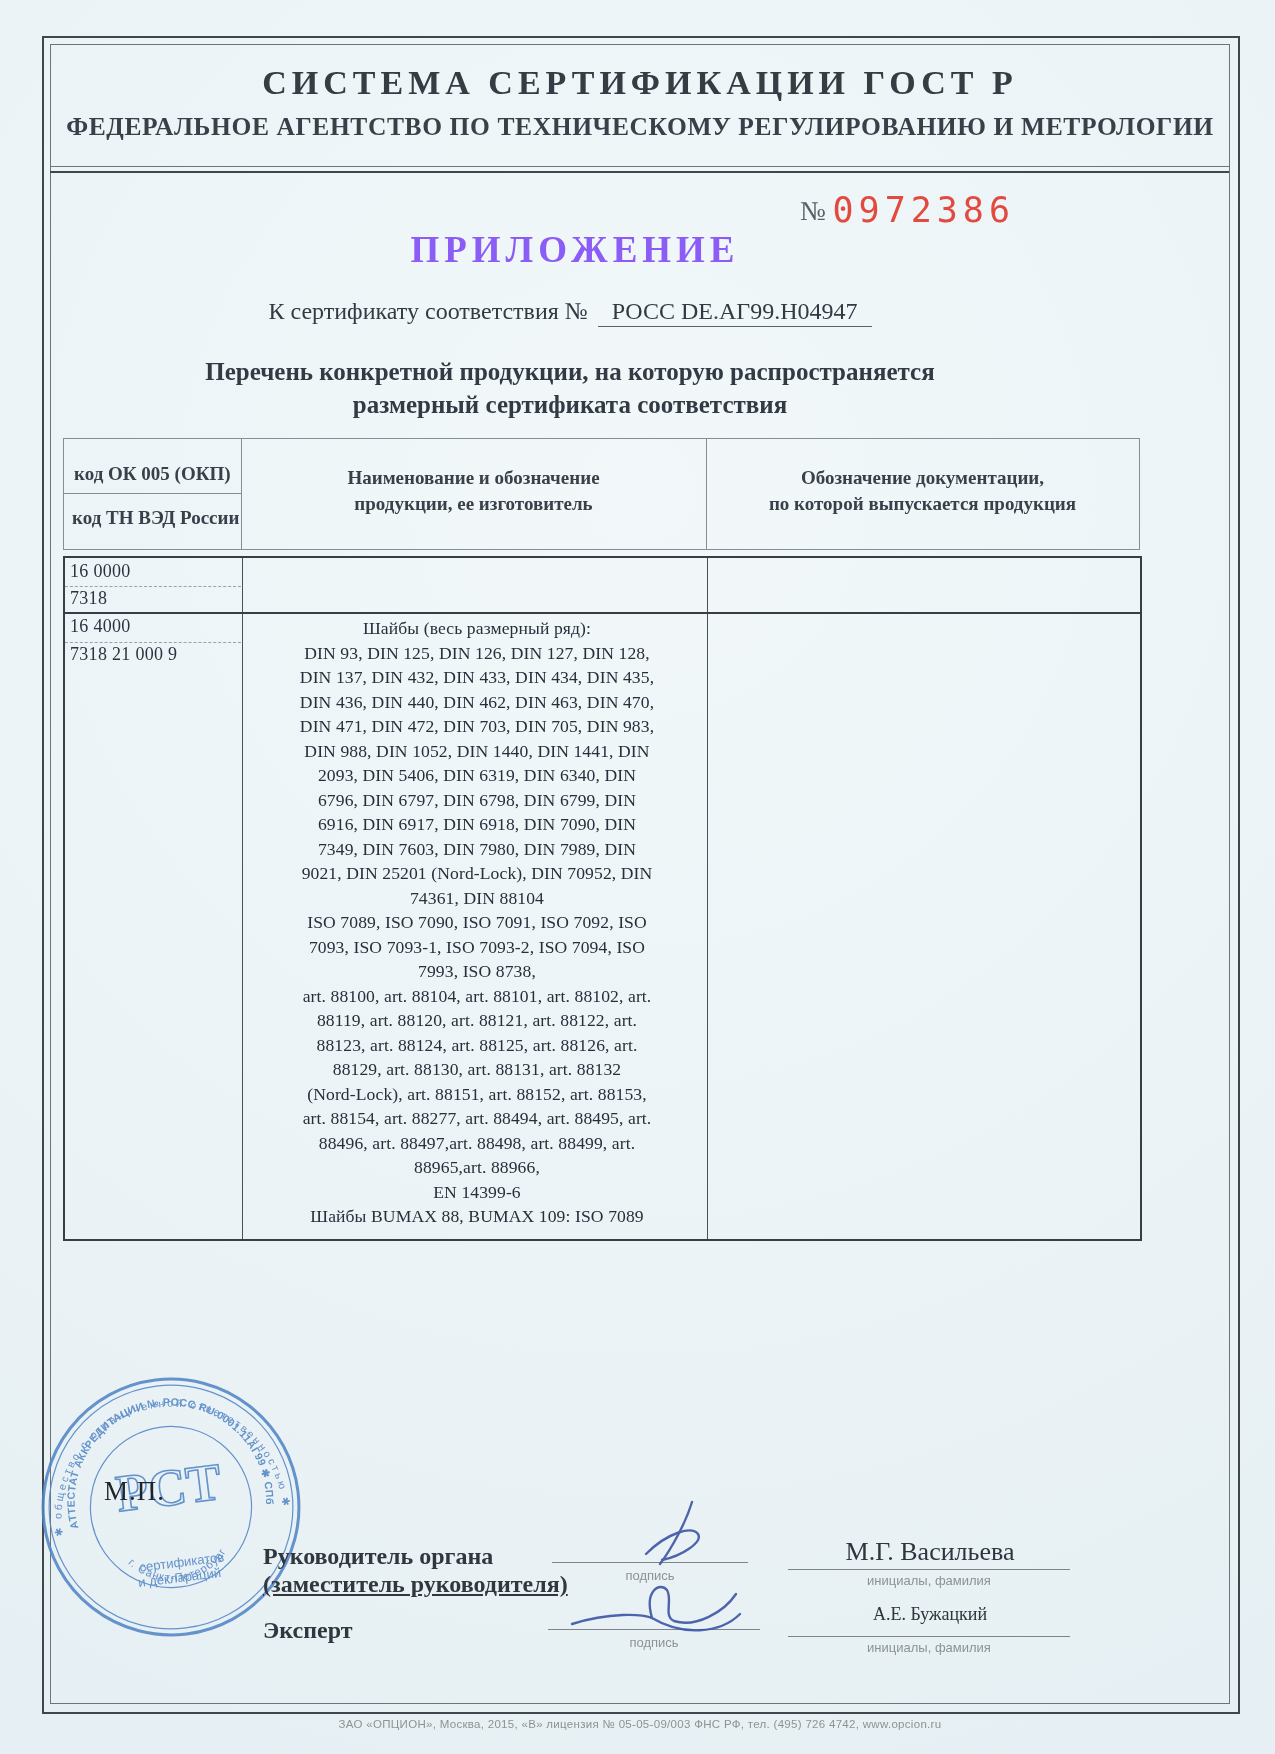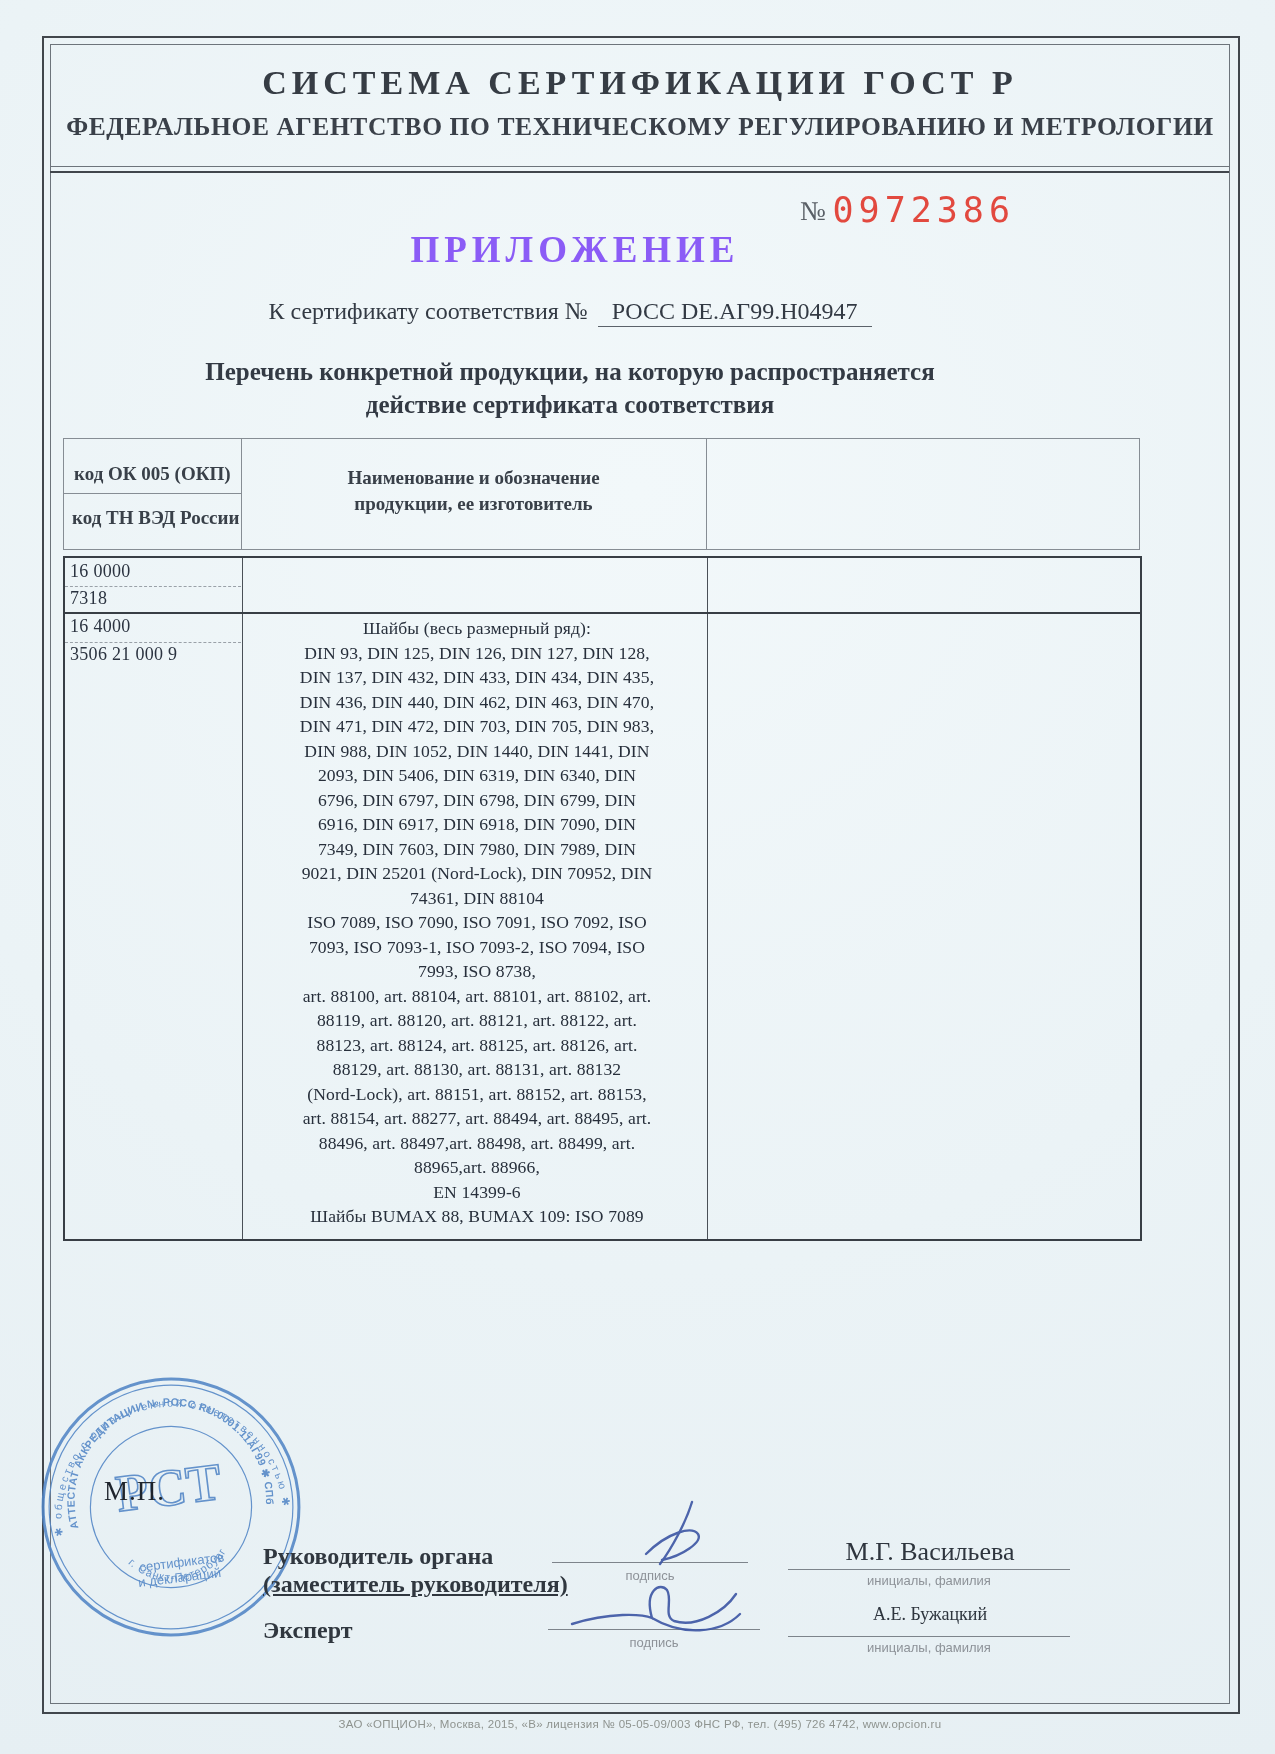--- a/index.html
+++ b/index.html
@@ -80,44 +80,46 @@
 <div class="abs band-line-thick"></div>
 
 <div class="abs sys-line">СИСТЕМА СЕРТИФИКАЦИИ ГОСТ Р</div>
 <div class="abs agency-line">ФЕДЕРАЛЬНОЕ АГЕНТСТВО ПО ТЕХНИЧЕСКОМУ РЕГУЛИРОВАНИЮ И МЕТРОЛОГИИ</div>
 
 <div class="abs doc-number"><span>№</span> <span class="digits">0972386</span></div>
 
 <div class="abs main-title">ПРИЛОЖЕНИЕ</div>
 <div class="abs cert-line"><span>К сертификату соответствия №</span><span class="cert-num">РОСС DE.АГ99.Н04947</span></div>
 <div class="abs desc1">Перечень конкретной продукции, на которую распространяется</div>
-<div class="abs desc2">действие сертификата соответствия</div>
+<div class="abs desc2">размерный сертификата соответствия</div>
 
 <div class="abs thead">
   <div class="v1"></div>
   <div class="v2"></div>
   <div class="h1"></div>
   <div class="th-text th-c1a">код ОК 005 (ОКП)</div>
   <div class="th-text th-c1b">код ТН ВЭД России</div>
   <div class="th-text th-c2">Наименование и обозначение
 продукции, ее изготовитель</div>
+  <div class="th-text th-c3">Обозначение документации,
+по которой выпускается продукция</div>
 </div>
 
 <div class="abs tbody">
   <div class="v1"></div>
   <div class="v2"></div>
   <div class="rowline"></div>
 
   <div class="code r1-okp">16 0000</div>
   <div class="dash r1-dash"></div>
   <div class="code r1-tnved">7318</div>
 
   <div class="code r2-okp">16 4000</div>
   <div class="dash r2-dash"></div>
-  <div class="code r2-tnved">3506 21 000 9</div>
+  <div class="code r2-tnved">7318 21 000 9</div>
   <div class="name-cell">Шайбы (весь размерный ряд):
 DIN 93, DIN 125, DIN 126, DIN 127, DIN 128,
 DIN 137, DIN 432, DIN 433, DIN 434, DIN 435,
 DIN 436, DIN 440, DIN 462, DIN 463, DIN 470,
 DIN 471, DIN 472, DIN 703, DIN 705, DIN 983,
 DIN 988, DIN 1052, DIN 1440, DIN 1441, DIN
 2093, DIN 5406, DIN 6319, DIN 6340, DIN
 6796, DIN 6797, DIN 6798, DIN 6799, DIN
 6916, DIN 6917, DIN 6918, DIN 7090, DIN
 7349, DIN 7603, DIN 7980, DIN 7989, DIN

